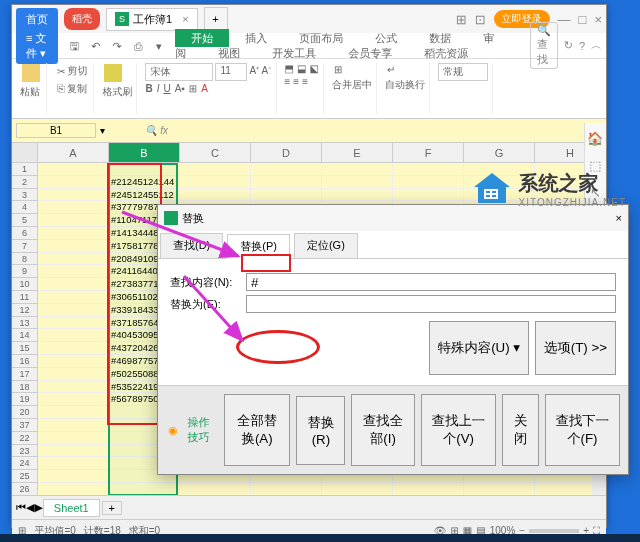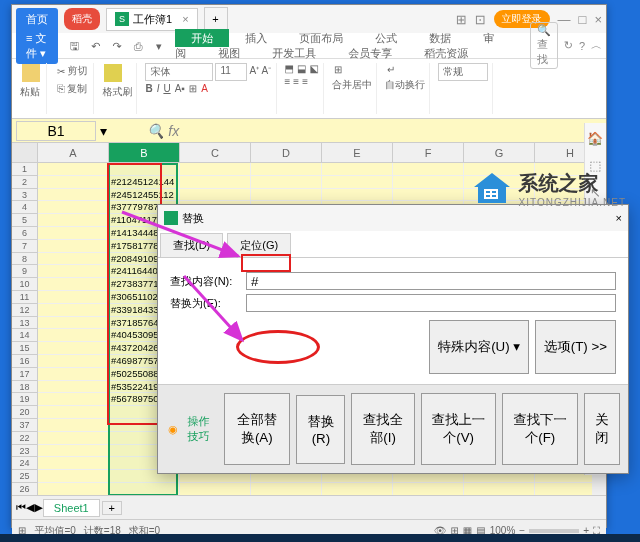--- a/index.html
+++ b/index.html
@@ -19,21 +19,21 @@
   .menu-tab { padding: 3px 16px; color: #666; text-align: center; }
   .menu-tab.active { background: #17a05e; color: #fff; }
   .menu-right { margin-left: auto; display: flex; gap: 6px; align-items: center; color: #888; }
   .search-ico { border: 1px solid #ccc; padding: 1px 6px; border-radius: 3px; }
   .toolbar { height: 60px; background: #fff; border-bottom: 1px solid #ccc; display: flex; padding: 4px; font-size: 10px; color: #666; gap: 4px; }
   .tb-group { display: flex; flex-direction: column; gap: 2px; padding: 0 4px; border-right: 1px solid #eee; }
   .tb-btn { display: flex; align-items: center; gap: 2px; padding: 1px 2px; }
   .tb-ico { width: 18px; height: 18px; display: inline-block; }
   .font-sel { border: 1px solid #ccc; padding: 1px 4px; width: 68px; }
   .size-sel { border: 1px solid #ccc; padding: 1px 4px; width: 32px; }
-  .namebox-row { height: 24px; display: flex; align-items: center; border-bottom: 1px solid #ccc; font-size: 14px; }
+  .namebox-row { height: 24px; display: flex; align-items: center; border-bottom: 1px solid #ccc; font-size: 10px; }
   .namebox { width: 80px; border: 1px solid #ccc; margin: 0 4px; padding: 1px 6px; text-align: center; }
   .fx { margin-left: 40px; color: #888; font-style: italic; }
   .sheet-area { position: relative; height: 352px; overflow: hidden; }
   .cols { display: flex; height: 20px; background: #f0f0f0; border-bottom: 1px solid #ccc; font-size: 11px; color: #666; }
   .corner { width: 26px; border-right: 1px solid #ccc; background: #e8e8e8; }
   .col-h { flex: 1; min-width: 70px; border-right: 1px solid #ccc; text-align: center; line-height: 20px; }
   .col-h.selB { background: #17a05e; color: #fff; }
   .grid-body { display: flex; }
   .row-hs { width: 26px; background: #f0f0f0; }
   .row-h { height: 12.8px; border-bottom: 1px solid #ccc; border-right: 1px solid #ccc; font-size: 9px; text-align: center; line-height: 12.8px; color: #666; }
@@ -524,20 +524,21 @@
 </div>
 
 <div class="dialog">
   <div class="dlg-title">
     <span class="ico"></span>
     <span>替换</span>
     <span class="dlg-close">×</span>
   </div>
   <div class="dlg-tabs">
     <div class="dlg-tab">查找(D)</div>
+    <div class="dlg-tab active">替换(P)</div>
     <div class="dlg-tab">定位(G)</div>
   </div>
   <div class="dlg-body">
     <div class="dlg-row">
       <span class="dlg-label">查找内容(N):</span>
       <input class="dlg-input" value="#" style="">
     </div>
     <div class="dlg-row">
       <span class="dlg-label">替换为(E):</span>
       <input class="dlg-input" value="" style="">
@@ -547,22 +548,22 @@
       <button class="dlg-btn">选项(T) &gt;&gt;</button>
     </div>
   </div>
   <div class="dlg-bottom">
     <span class="tips-ico">◉</span>
     <span class="tips">操作技巧</span>
     <button class="dlg-btn">全部替换(A)</button>
     <button class="dlg-btn">替换(R)</button>
     <button class="dlg-btn">查找全部(I)</button>
     <button class="dlg-btn">查找上一个(V)</button>
+    <button class="dlg-btn" style="margin-left:auto">关闭</button>
     <button class="dlg-btn">查找下一个(F)</button>
-    <button class="dlg-btn" style="margin-left:auto">关闭</button>
   </div>
   <div class="red-rect" style="left:83px;top:49px;width:50px;height:18px"></div>
   <div class="red-oval" style="left:78px;top:125px;width:84px;height:34px"></div>
 </div>
 
 <svg class="arrow" style="left:118px;top:208px" width="130" height="56">
   <defs>
       <marker id="ah1" markerWidth="8" markerHeight="8" refX="6" refY="3" orient="auto">
         <path d="M0,0 L7,3 L0,6 Z" fill="#d633d6"></path>
       </marker>

